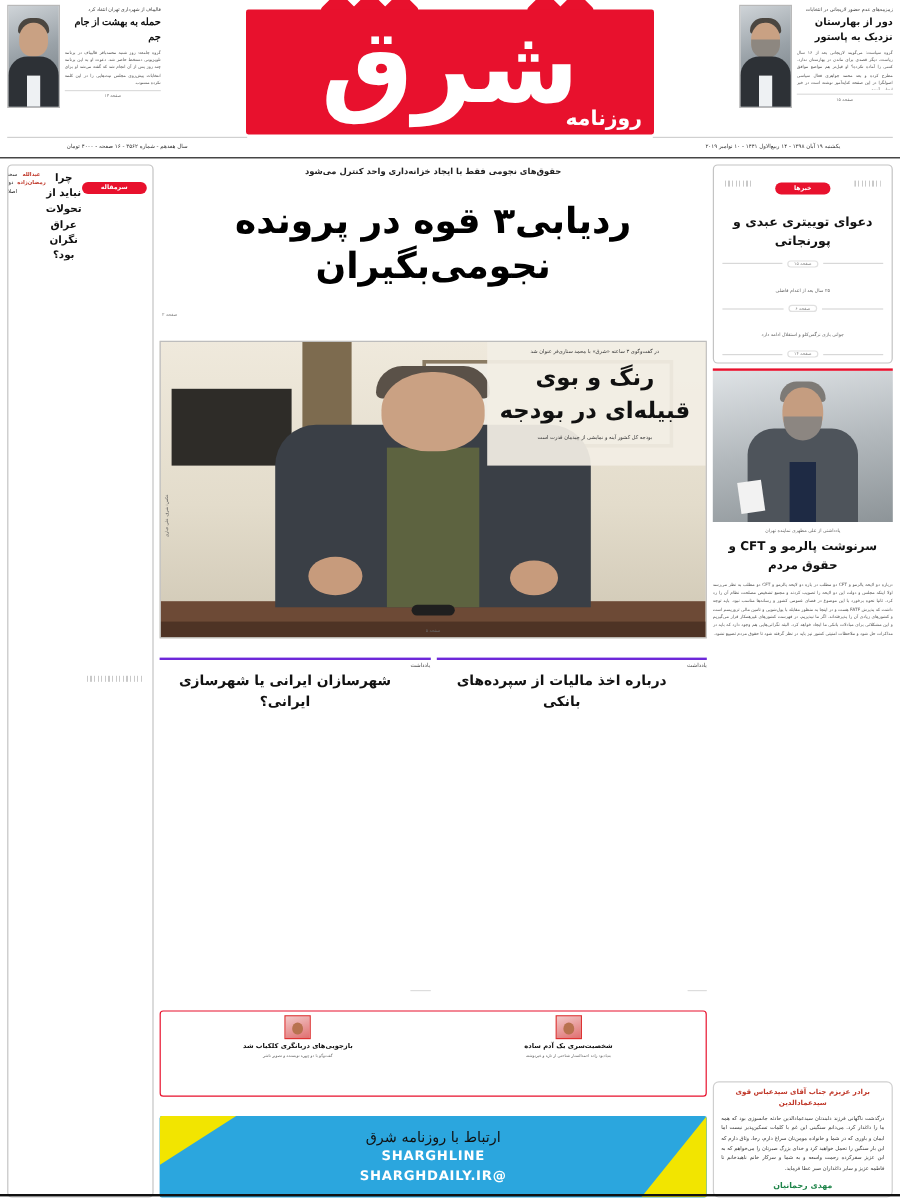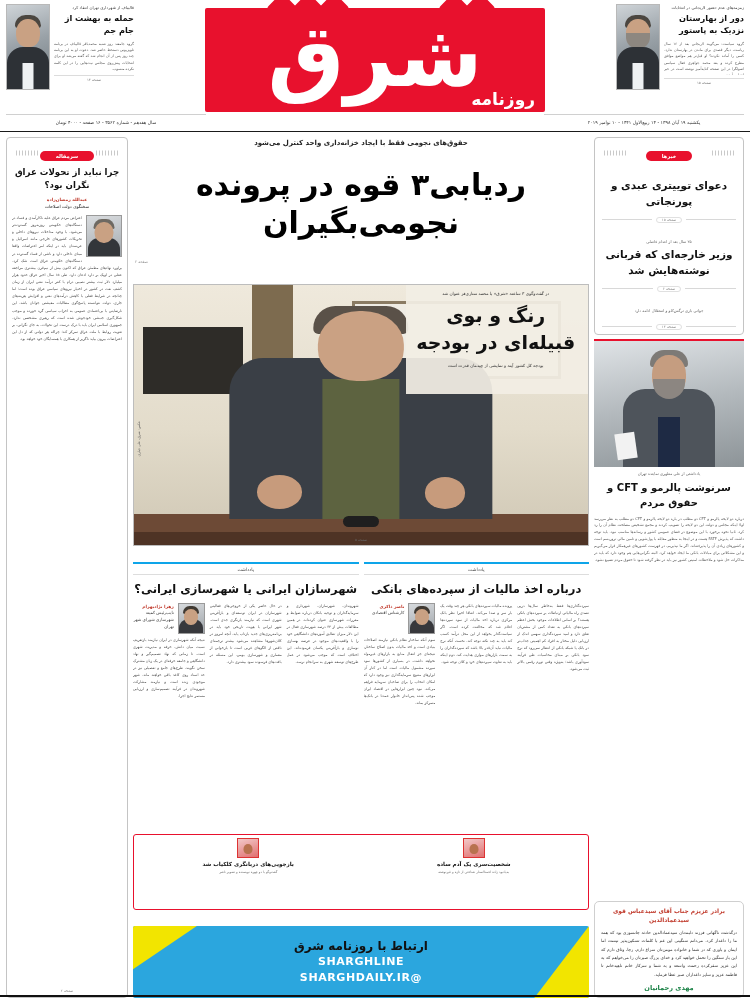--- a/index.html
+++ b/index.html
@@ -11,21 +11,21 @@
   }
   .page { position: relative; width: 750px; height: 999px; background: #fff; direction: rtl; }
 
   
   .masthead { position: relative; height: 132px; width: 750px; border-bottom: 1px solid #1a1a1a; }
 
   .teaser {
     position: absolute; top: 4px; height: 100px; display: flex; gap: 4px;
   }
   .teaser.right { right: 6px; width: 128px; flex-direction: row-reverse; }
-  .teaser.left  { left: 6px;  width: 128px; flex-direction: row-reverse; }
+  .teaser.left  { left: 6px;  width: 128px; flex-direction: row-reverse; font-family: Liberation Serif, serif; }
 
   .teaser-photo {
     width: 44px; height: 86px; flex: 0 0 44px;
     border: 1px solid #b9b9b9; overflow: hidden; position: relative;
     background: linear-gradient(160deg,#cfd4d8 0%,#9aa2a8 45%,#6e777d 100%);
   }
   .teaser-photo .head {
     position: absolute; left: 50%; transform: translateX(-50%);
     top: 14px; width: 24px; height: 28px; border-radius: 48% 48% 42% 42%;
     background: #c9a183;
@@ -181,21 +181,21 @@
   .photo-overlay {
     position: absolute; right: 0; top: 0; width: 40%; height: 42%;
     background: rgba(242,238,228,0.93); padding: 6px 7px 0 4px;
   }
   .ov-kicker { font-size: 4.3px; color: #333; text-align: center; line-height: 1.6; margin-bottom: 4px; }
   .ov-title { font-size: 19px; font-weight: bold; color: #111; text-align: center; line-height: 1.45; }
   .ov-sub { font-size: 4.3px; color: #333; text-align: center; margin-top: 6px; line-height: 1.5; }
 
   
   .art-row { display: flex; gap: 5px; flex: 1; }
-  .article { flex: 1; border-top: 2px solid #0ea5e9; padding-top: 3px; display: flex; flex-direction: column; }
+  .article { flex: 1; border-top: 2px solid #6d28d9; padding-top: 3px; display: flex; }
   .art-label { text-align: center; font-size: 4.6px; color: #444; border-bottom: 1px solid #ddd; padding-bottom: 2px; }
   .art-title { text-align: center; font-size: 11.5px; font-weight: bold; color: #111; line-height: 1.5; margin: 6px 0 5px; }
   .art-byline-row { display: flex; gap: 4px; align-items: flex-start; margin-bottom: 3px; }
   .byline-photo {
     width: 27px; height: 31px; flex: 0 0 27px; border: 1px solid #9a9a9a; position: relative;
     overflow: hidden; background: linear-gradient(165deg,#d7dadd,#9ea4a9);
   }
   .byline-photo .bh { position: absolute; left: 50%; transform: translateX(-50%); top: 5px; width: 14px; height: 16px; border-radius: 48%; background: #c9a183; }
   .byline-photo .bb { position: absolute; left: 50%; transform: translateX(-50%); bottom: 0; width: 24px; height: 14px; border-radius: 9px 9px 0 0; background: #37383c; }
   .byline-photo .bhair { position: absolute; left: 50%; transform: translateX(-50%); top: 2px; width: 16px; height: 8px; border-radius: 9px 9px 2px 2px; background: #403a33; }
@@ -240,21 +240,21 @@
   .sharghline {
     flex: 1; position: relative; overflow: hidden; border-radius: 2px;
     background: #2ba6de;
   }
   .sl-yellow { position: absolute; left: 0; top: 0; width: 100%; height: 100%;
     background: #f2e500; clip-path: polygon(0 0, 14% 0, 0 60%); }
   .sl-yellow2 { position: absolute; right: 0; top: 0; width: 100%; height: 100%;
     background: #f2e500; clip-path: polygon(100% 0, 100% 100%, 88% 100%); }
   .sl-inner { position: absolute; inset: 0; display: flex; flex-direction: column;
     align-items: center; justify-content: center; gap: 2px; }
-  .sl-fa { font-size: 12px; font-weight: bold; color: #111; }
+  .sl-fa { font-size: 12px; font-weight: normal; color: #111; }
   .sl-en { font-size: 11px; font-weight: bold; color: #fff; letter-spacing: .6px; line-height: 1.25; }
 
   
   .cond { border: 1px solid #cfcfcf; border-radius: 5px; padding: 5px 6px; background: #fff; flex: 1; }
   .cond-head { font-size: 5.9px; font-weight: bold; color: #c0392b; text-align: center; line-height: 1.6; margin-bottom: 3px; }
   .cond-body { font-size: 4.3px; color: #333; line-height: 1.95; text-align: justify; }
   .cond-sign { font-size: 6.6px; font-weight: bold; color: #1e8449; text-align: center; margin-top: 5px; }
 
   .footer-rule { position: absolute; left: 0; bottom: 2px; width: 750px; height: 2px; background: #111; }
 </style>
@@ -323,21 +323,20 @@
           <div class="news-title">دعوای توییتری عبدی و پورنجاتی</div>
         </div>
         <div class="news-sep">
           <span class="ln"></span>
           <span class="pg">صفحه ۱۵</span>
           <span class="ln"></span>
         </div>
 
         <div class="news-item">
           <div class="news-kicker">۲۵ سال بعد از اعدام فاضلی</div>
-          <div class="news-title">وزیر خارجه‌ای که قربانی نوشته‌هایش شد</div>
         </div>
         <div class="news-sep">
           <span class="ln"></span>
           <span class="pg">صفحه ۶</span>
           <span class="ln"></span>
         </div>
 
         <div class="news-item">
           <div class="news-kicker">جوانی بازی نرگس‌کلو و استقلال ادامه دارد</div>
         </div>
@@ -472,21 +471,21 @@
           <div class="sl-inner">
             <div class="sl-fa">ارتباط با روزنامه شرق</div>
             <div class="sl-en">SHARGHLINE</div>
             <div class="sl-en">@SHARGHDAILY.IR</div>
           </div>
         </div>
       </div>
     </div>
 
     <div class="col-left">
-      <div class="boxed" style="flex:1;display:flex;flex-direction:column;overflow:hidden;">
+      <div class="boxed" style="flex:1;display:flex;flex-direction:row;overflow:hidden;">
         <div class="badge-wrap">
           <span class="badge">سرمقاله</span>
         </div>
         <div class="ed-title">چرا نباید از تحولات عراق نگران بود؟</div>
         <div class="ed-author">عبدالله رمضان‌زاده</div>
         <div class="ed-role">سخنگوی دولت اصلاحات</div>
         <div style="flex:1;overflow:hidden;">
           <div class="ed-photo">
             <div class="eb"></div>
               <div class="ehair"></div>

